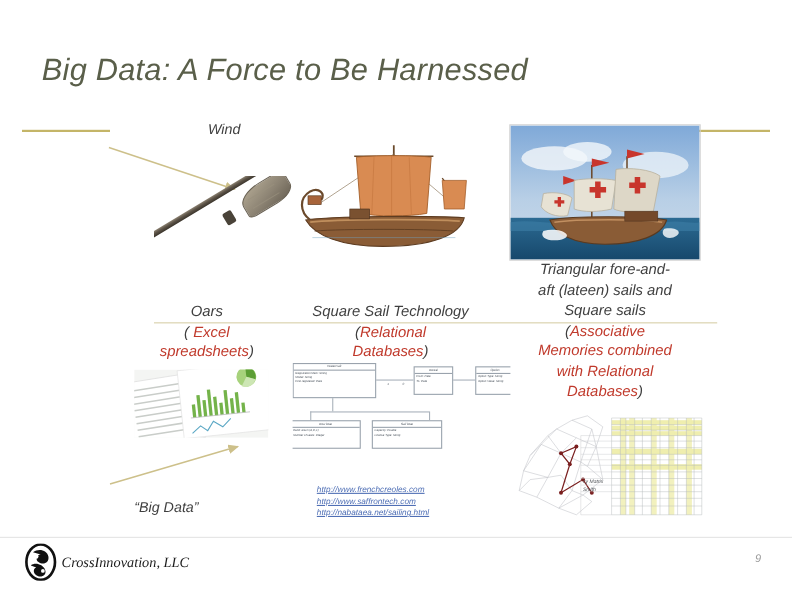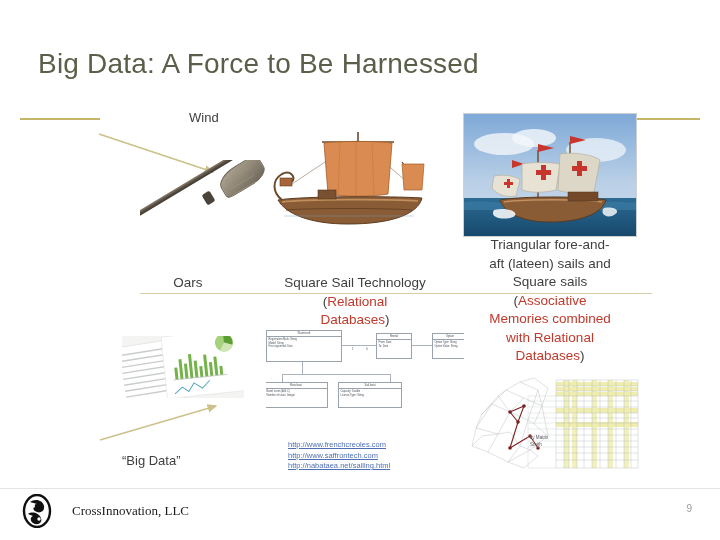--- a/index.html
+++ b/index.html
@@ -11,20 +11,21 @@
   body {
     font-family: "Liberation Sans", sans-serif;
     -webkit-font-smoothing: antialiased;
   }
   #slide {
     position: relative;
     width: 720px;
     height: 540px;
     background: #ffffff;
     overflow: hidden;
+    font-style: italic;
   }
 
   
   #slide-title {
     position: absolute;
     left: 38px;
     top: 47px;
     width: 640px;
     font-size: 28px;
     line-height: 34px;
@@ -171,21 +172,21 @@
   #footer-rule {
     position: absolute;
     left: 0; top: 488px; width: 720px; height: 1px;
     background: #e4e4e4;
   }
   #brand {
     position: absolute;
     left: 22px; top: 494px;
     display: flex;
     align-items: center;
-    gap: 20px;
+    gap: 4px;
   }
   #brand-text {
     font-family: "Liberation Serif", serif;
     font-size: 13px;
     color: #1c1c1c;
   }
   #copyright {
     position: absolute;
     left: 0; top: 504px; width: 720px;
     text-align: center;
@@ -291,20 +292,24 @@
     <path d="M36,86 C56,82 122,82 142,86 C138,100 116,108 86,108 C56,108 40,98 36,86 Z" fill="#8a5c36" stroke="#5a3a20" stroke-width="1"></path>
     <path d="M40,88 C60,85 120,85 138,88" stroke="#c29061" stroke-width="1.5" fill="none"></path>
     <rect x="104" y="78" width="30" height="9" fill="#74492a" stroke="#4f3420" stroke-width="0.5"></rect>
 
     <path d="M30,96 C44,92 60,100 46,104 C34,106 26,102 30,96 Z" fill="#ffffff" opacity=".85"></path>
     <path d="M140,94 C152,92 158,98 148,102 C140,104 136,98 140,94 Z" fill="#ffffff" opacity=".8"></path>
   </svg>
 
   <div class="caption" id="cap-oars">
     <div>Oars</div>
+    <div>
+      <span>( </span><span class="red">Excel</span><br>
+      <span class="red">spreadsheets</span><span>)</span>
+    </div>
   </div>
 
   <div class="caption" id="cap-square">
     <div>Square Sail Technology</div>
     <div>
       <span>(</span><span class="red">Relational</span><br>
       <span class="red">Databases</span><span>)</span>
     </div>
   </div>
 

